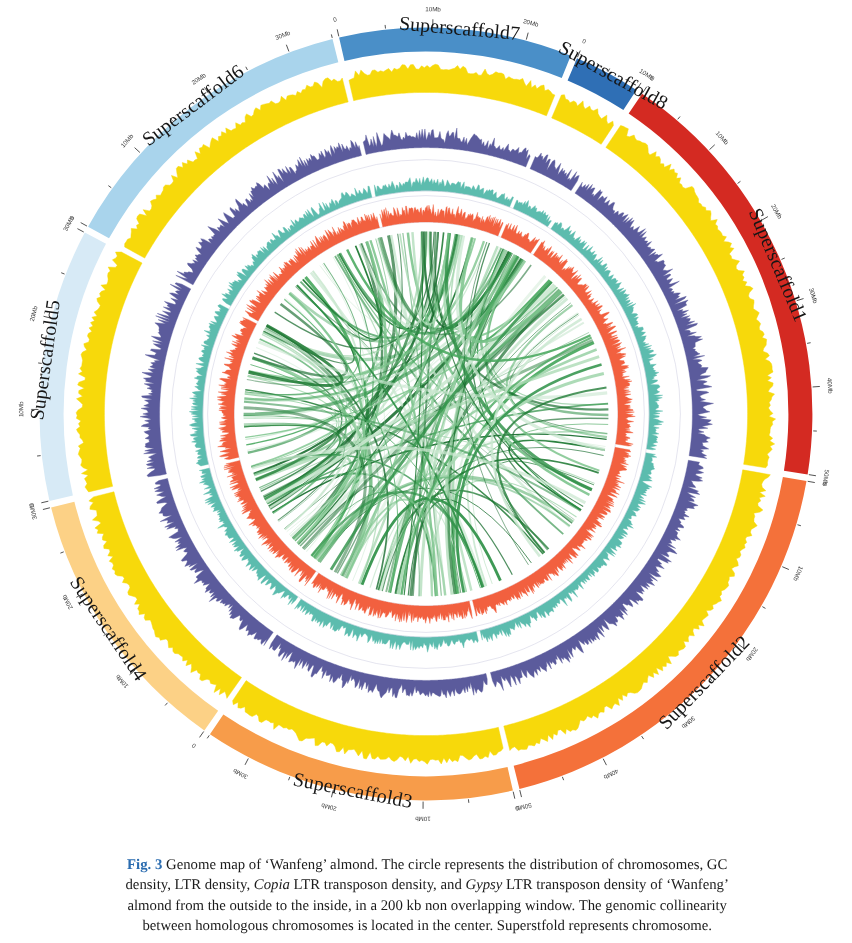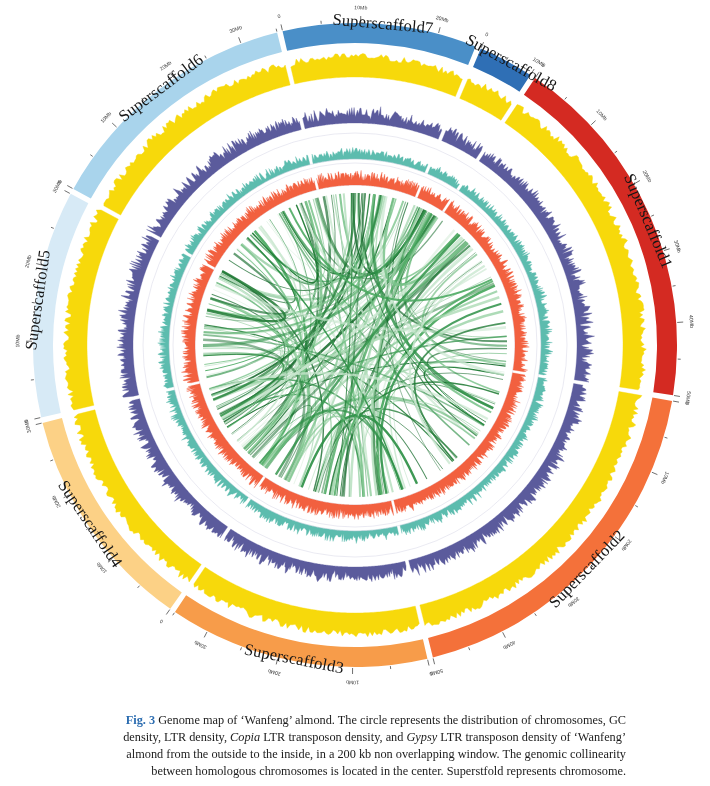--- a/index.html
+++ b/index.html
@@ -38,21 +38,21 @@
   }
   #caption {
     position: absolute;
     left: 86px;
     top: 712px;
     width: 540px;
     font-family: "Liberation Serif", serif;
     font-size: 12.3px;
     line-height: 1.38;
     color: #1b1b1b;
-    text-align: right;
+    text-align: center;
   }
   #caption .figno {
     color: #2b6cb0;
     font-weight: bold;
   }
   #caption .it {
     font-style: italic;
   }
   .tickstxt {
     font-family: "Liberation Sans", sans-serif;

